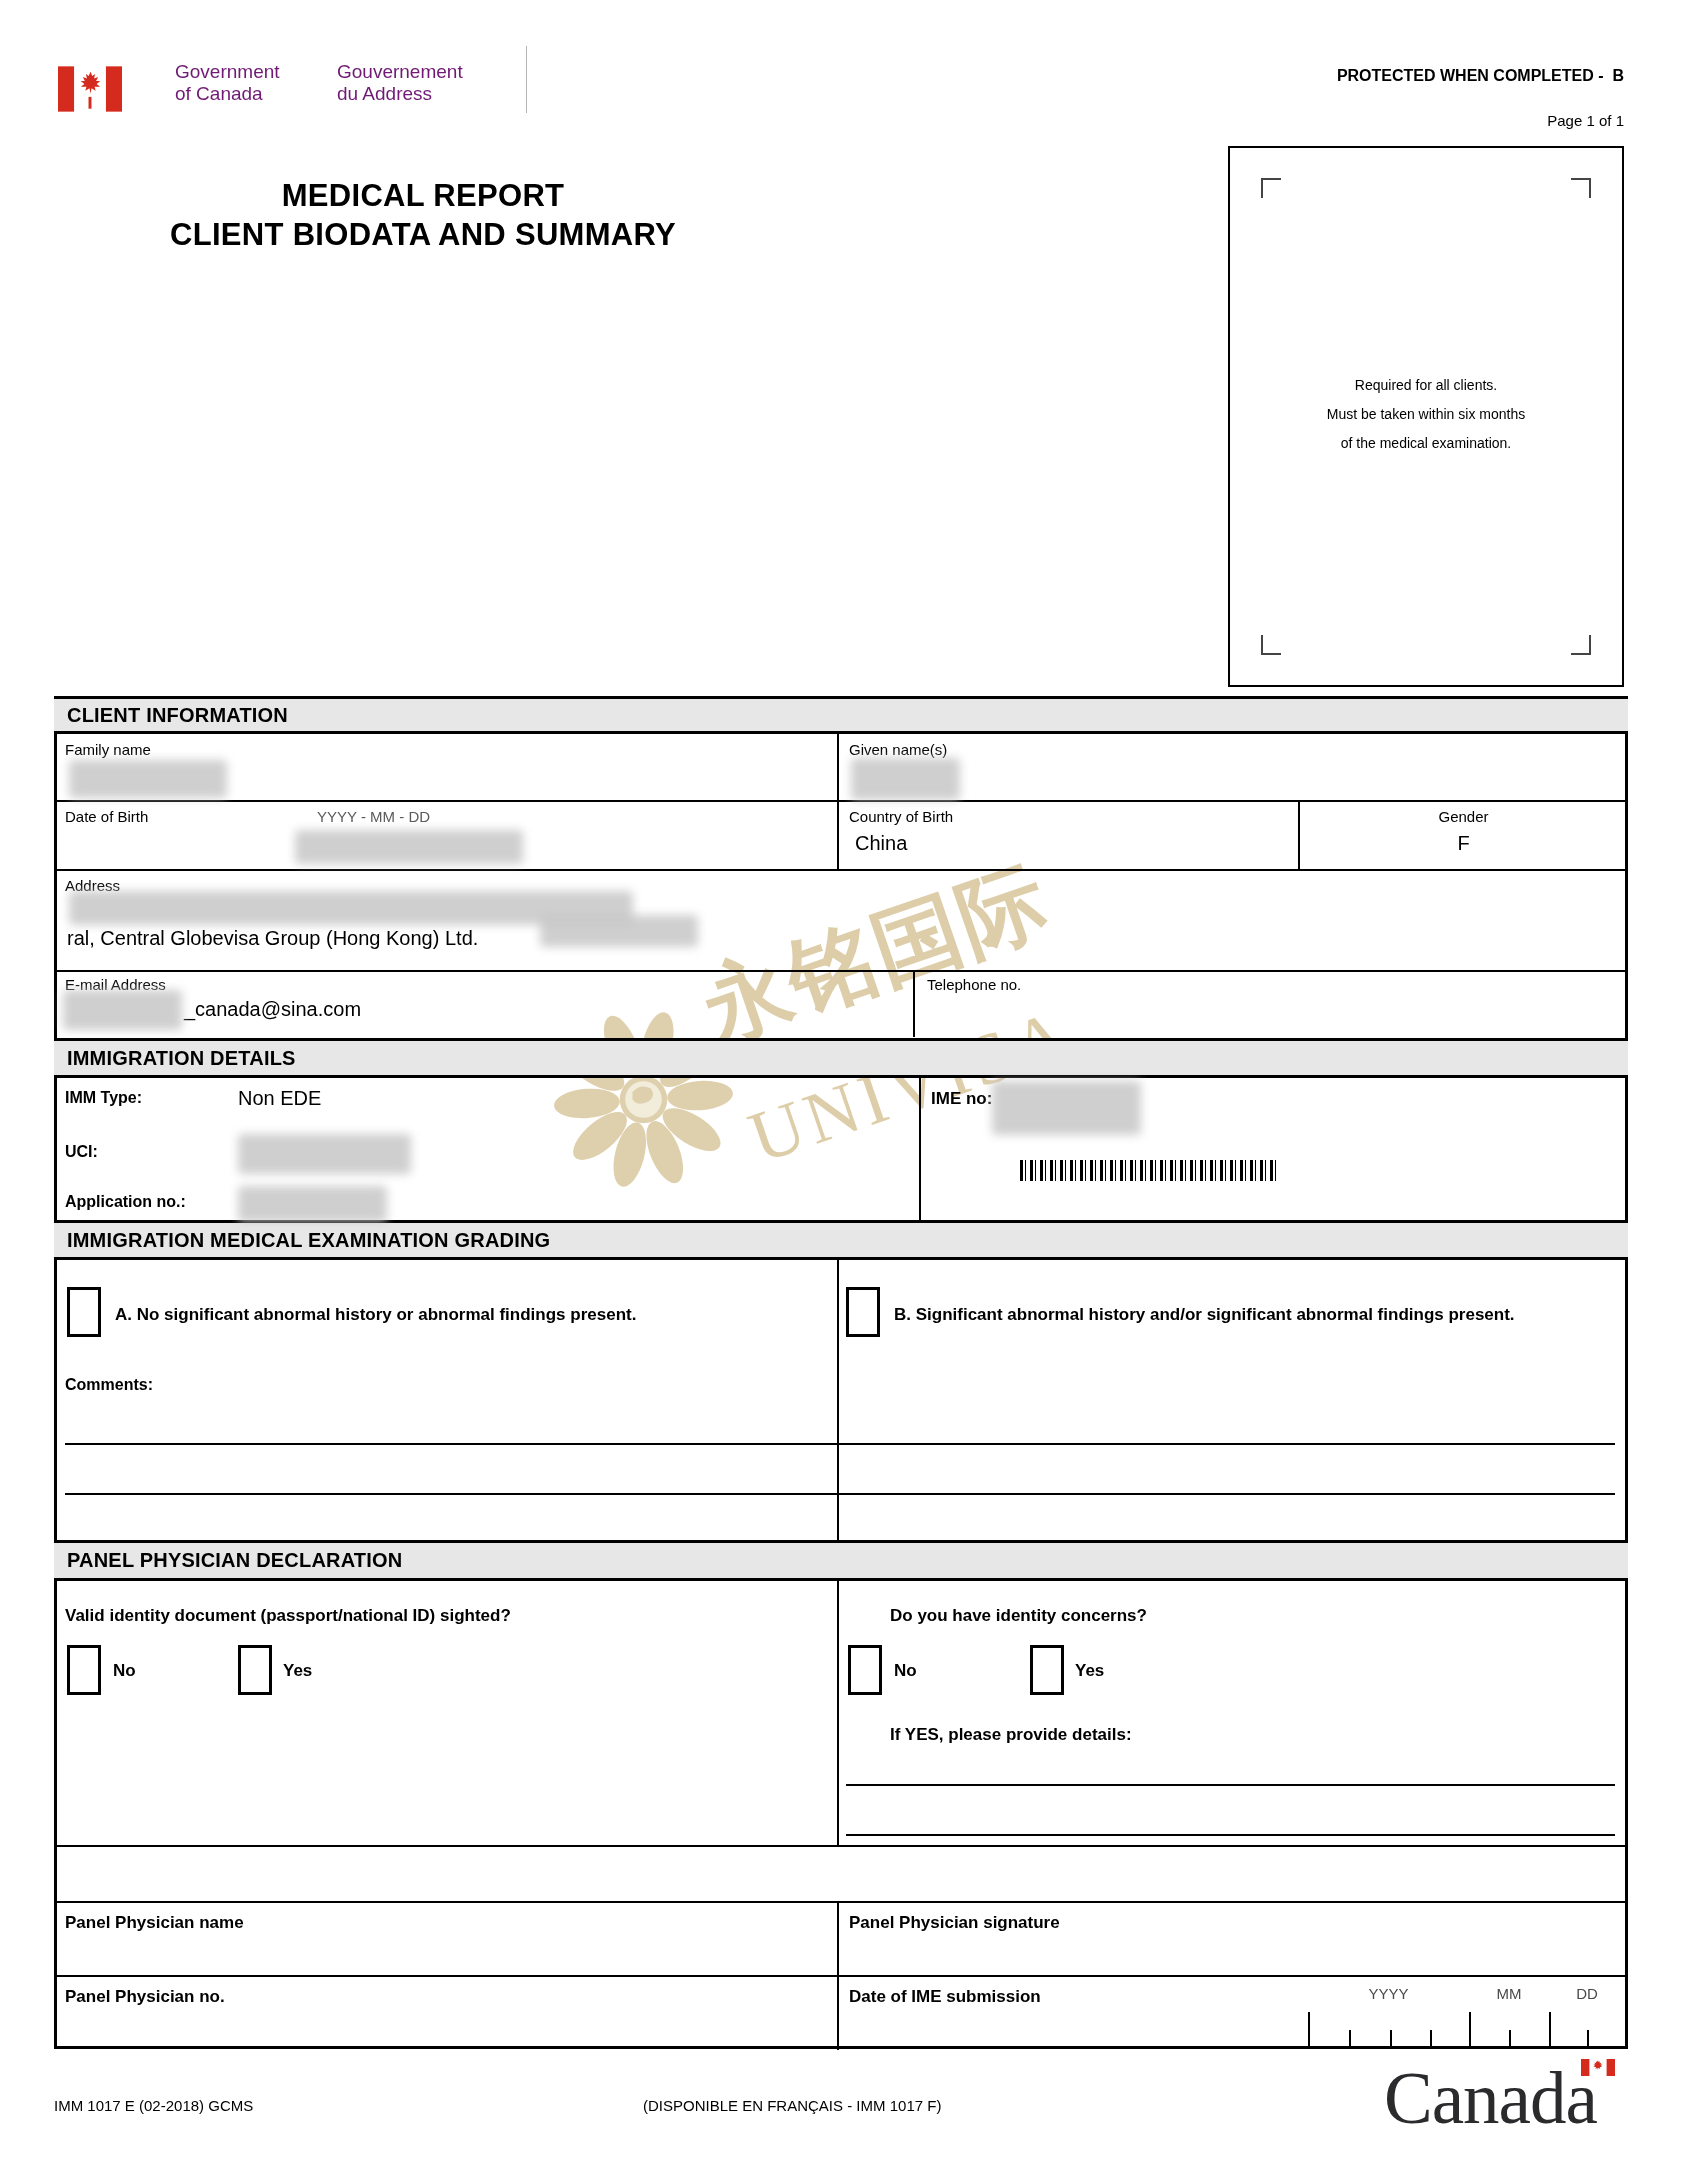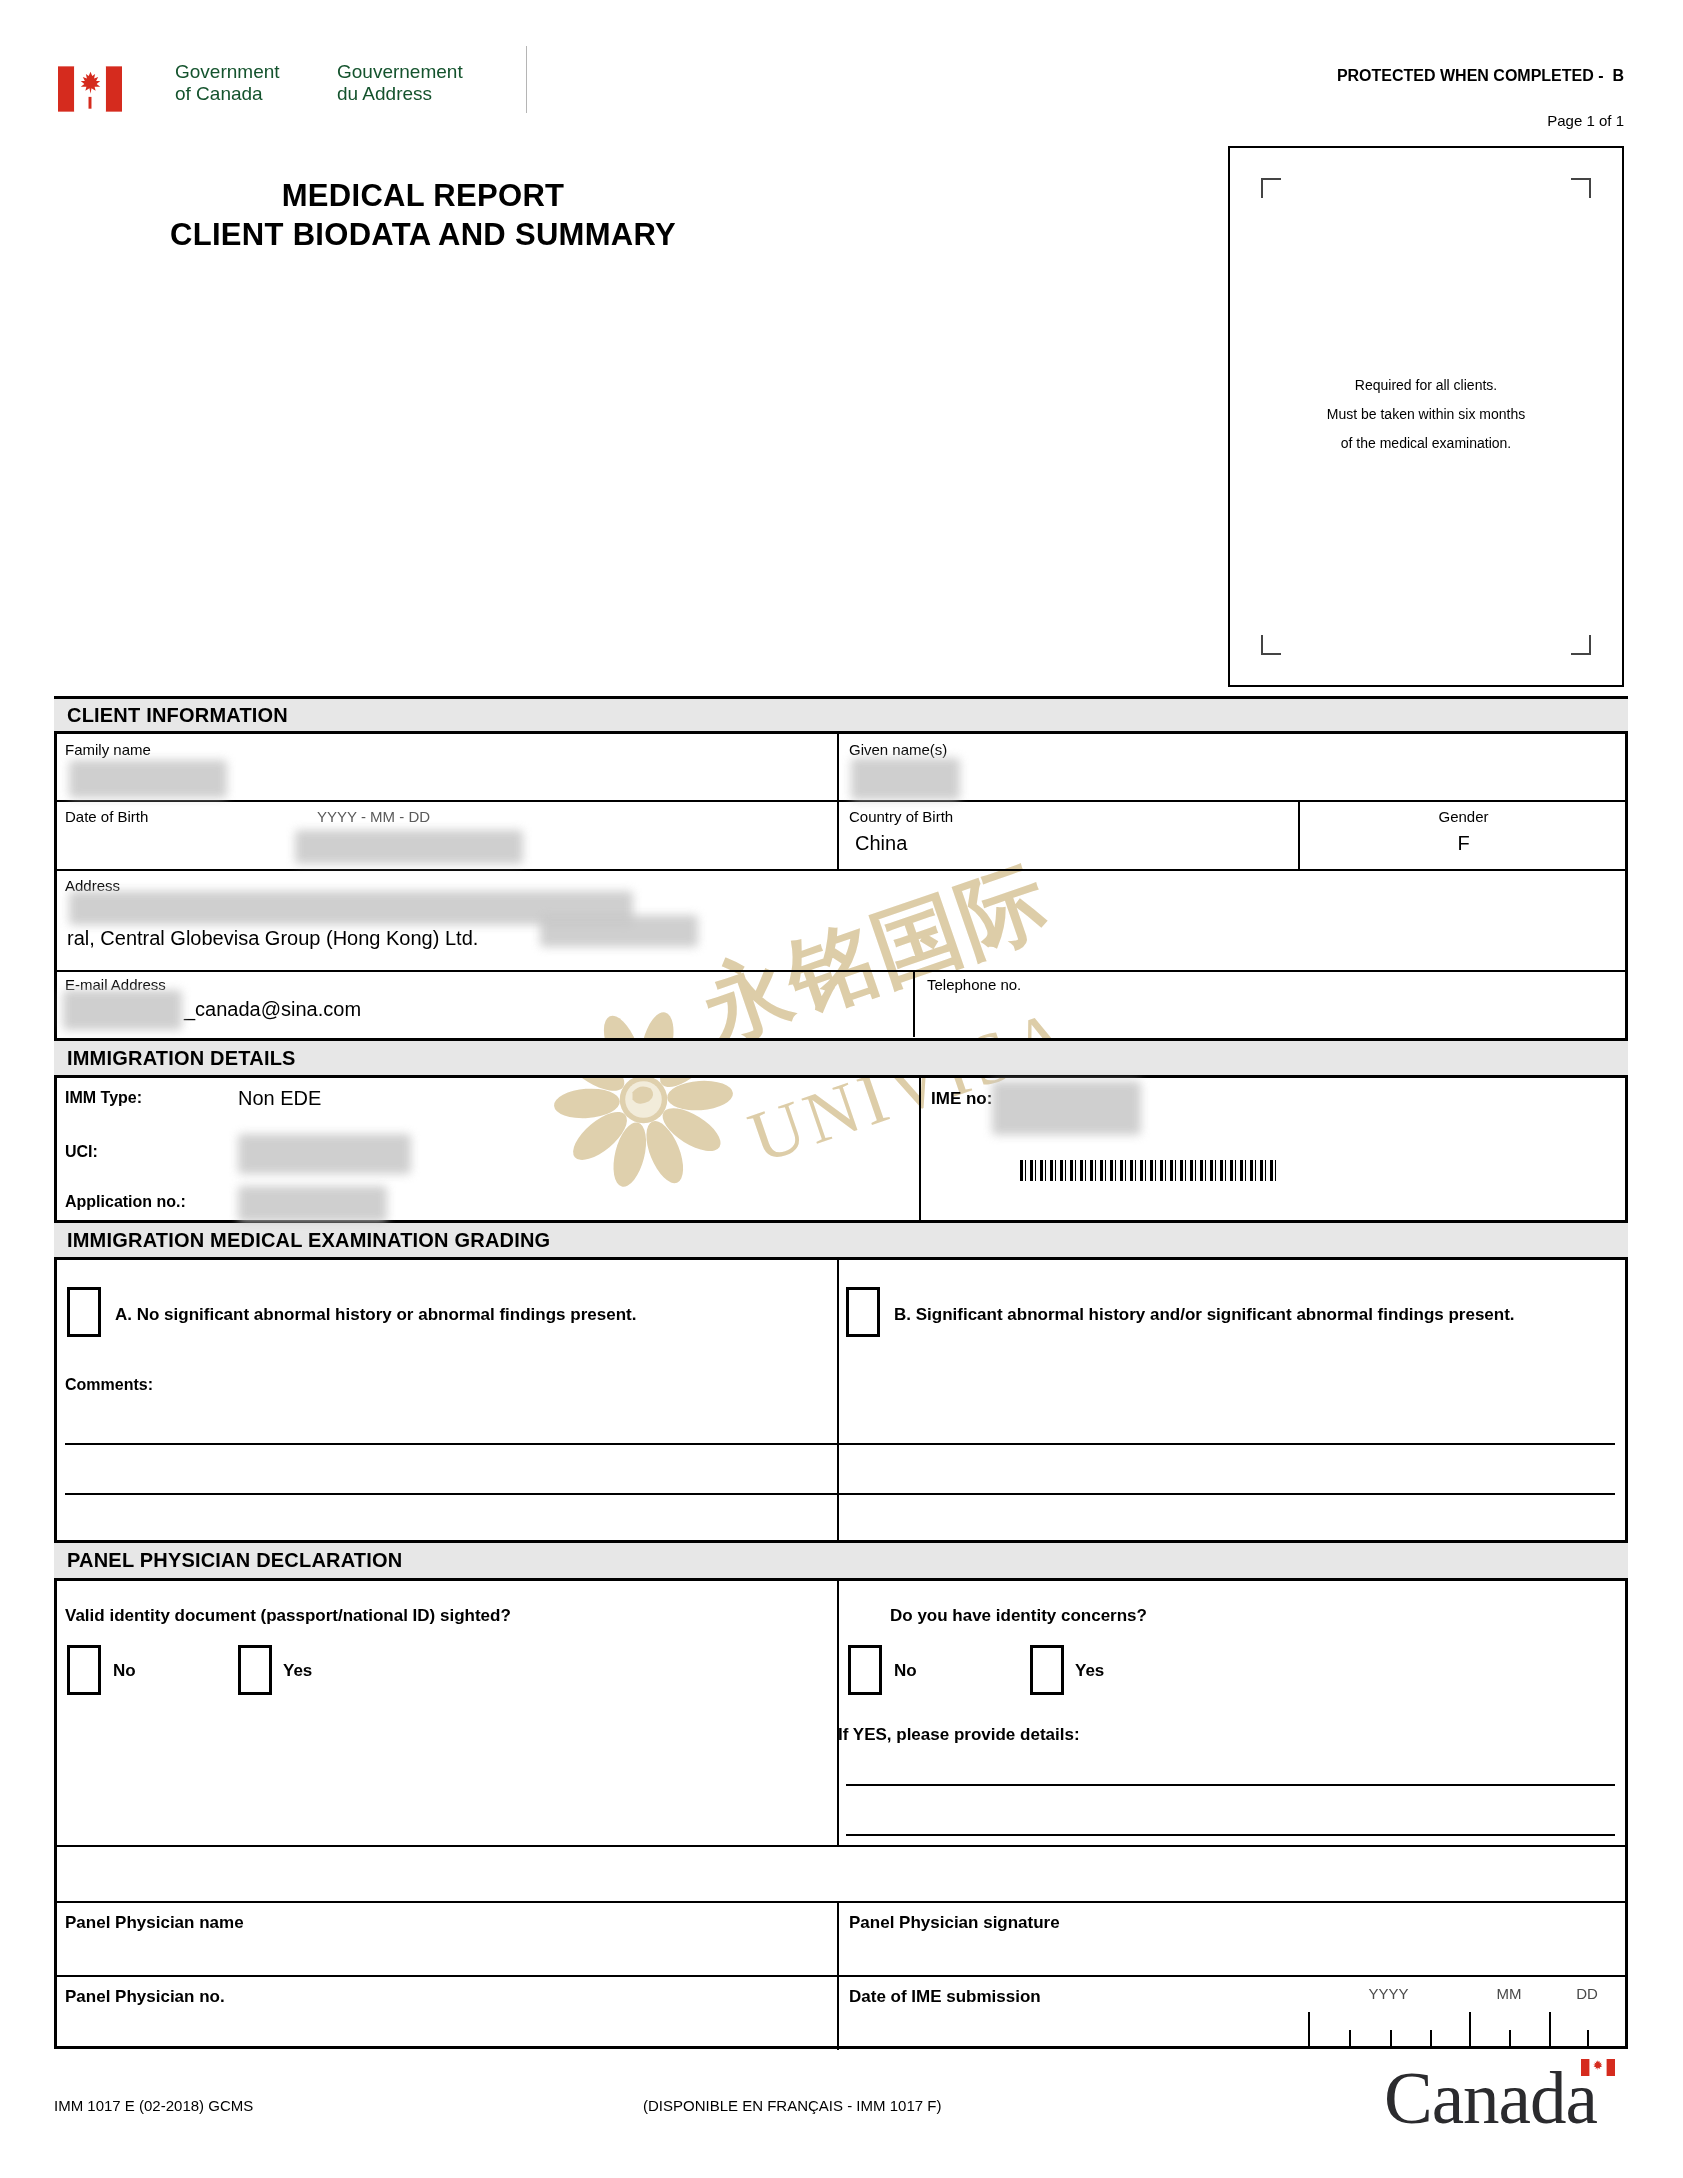--- a/index.html
+++ b/index.html
@@ -19,21 +19,21 @@
   .cb{position:absolute;width:34px;height:50px;box-sizing:border-box;border:3px solid #000;background:#fff;}
   .cblab{position:absolute;font-size:17px;font-weight:bold;}
   .wline{position:absolute;height:2px;background:#000;}
   .tick{position:absolute;width:2px;background:#000;}
   .corner{position:absolute;width:18px;height:18px;}
   .c-tl{border-top:2px solid #444;border-left:2px solid #444;}
   .c-tr{border-top:2px solid #444;border-right:2px solid #444;}
   .c-bl{border-bottom:2px solid #444;border-left:2px solid #444;}
   .c-br{border-bottom:2px solid #444;border-right:2px solid #444;}
   .wm{position:absolute;color:#d5c193;opacity:.8;pointer-events:none;white-space:nowrap;}
-  .gov{font-size:19px;line-height:22px;color:#14532d;}
+  .gov{font-size:19px;line-height:22px;color:#701a75;}
   .title{position:absolute;left:170px;top:176px;font-size:31px;font-weight:bold;line-height:39px;letter-spacing:0.3px;text-align:center;}
   .wordmark{position:absolute;left:1384px;top:2057px;font-family:"Liberation Serif", serif;
             font-size:73px;font-weight:500;color:#2b2b2e;letter-spacing:-1px;}
   .barcode{position:absolute;background:repeating-linear-gradient(90deg,#000 0 3px,#fff 3px 5px,#000 5px 6px,#fff 6px 10px,#000 10px 13px,#fff 13px 15px,#000 15px 16px,#fff 16px 20px);}
   .datehint{position:absolute;font-size:15px;color:#4a4a4a;}
 </style>
 </head>
 <body>
 
 <div class="page">
@@ -181,21 +181,21 @@
   <div class="cblab" style="left:113px;top:1661px;">No</div>
   <div class="cb" style="left:238px;top:1645px;"></div>
   <div class="cblab" style="left:283px;top:1661px;">Yes</div>
 
   <div class="q" style="left:846px;top:1606px;margin-left:44px;">Do you have identity concerns?</div>
   <div class="cb" style="left:848px;top:1645px;"></div>
   <div class="cblab" style="left:894px;top:1661px;">No</div>
   <div class="cb" style="left:1030px;top:1645px;"></div>
   <div class="cblab" style="left:1075px;top:1661px;">Yes</div>
 
-  <div class="q" style="left:838px;top:1725px;">If YES, please provide details:</div>
+  <div class="q" style="left:890px;top:1725px;">If YES, please provide details:</div>
   <div class="wline" style="left:846px;top:1784px;width:769px;"></div>
   <div class="wline" style="left:846px;top:1834px;width:769px;"></div>
 
 
   <div class="q" style="left:65px;top:1913px;">Panel Physician name</div>
   <div class="q" style="left:849px;top:1913px;">Panel Physician signature</div>
   <div class="abs" style="left:65px;top:1935px;width:762px;height:38px;"></div>
   <div class="abs" style="left:849px;top:1935px;width:762px;height:38px;"></div>
 
   <div class="q" style="left:65px;top:1987px;">Panel Physician no.</div>

